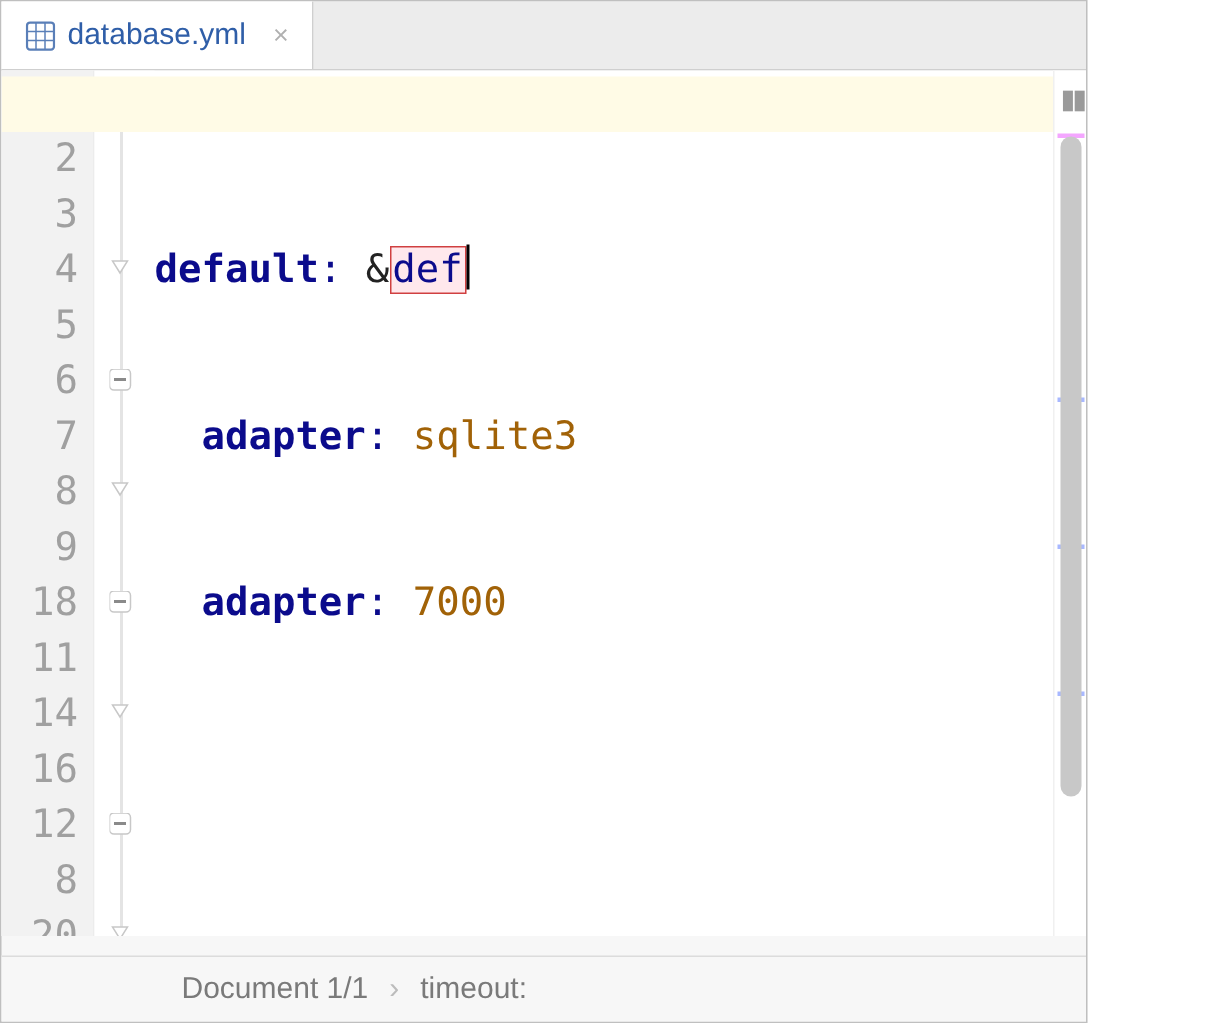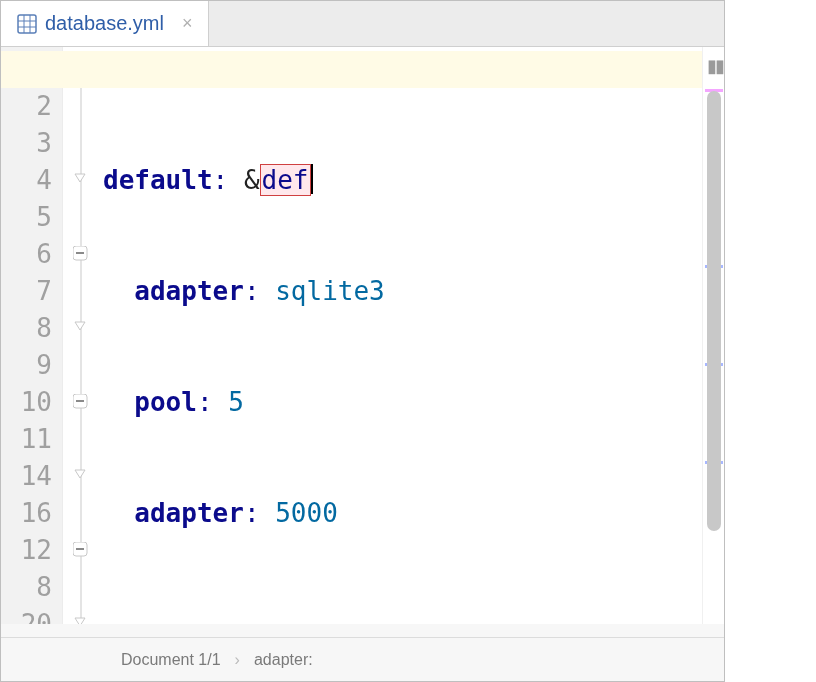--- a/index.html
+++ b/index.html
@@ -45,21 +45,21 @@
     white-space: pre; position: relative;
     font-family: Menlo, Consolas, monospace;
   }
   .current-line-bg {
     position: absolute; left: -102px; right: -22px; top: 4px; height: 37px;
     background: #fffbe6; z-index: 0;
   }
   .code-lines .line { position: relative; z-index: 1; height: 37px; }
   .k { color: #0b0b8c; font-weight: bold; }
   .c { color: #0b0b8c; }
-  .v { color: #0369a1; }
+  .v { color: #a16207; }
   .anchor-amp { color: #222222; }
   .anchor-name {
     color: #0b0b8c;
     border: 1px solid #d04040; background: #ffe8ec;
     padding: 0 1px;
   }
   .cursor {
     display: inline-block; width: 2px; height: 30px; background: #000;
     vertical-align: -5px; margin-left: 0px;
   }
@@ -80,21 +80,21 @@
   }
   .pink-mark {
     position: absolute; left: 2px; width: 18px; height: 3px; background: #f4a6ff;
   }
   .blue-mark {
     position: absolute; left: 2px; width: 18px; height: 3px; background: #a8b8ff;
   }
   .status-bar {
     height: 44px; background: #f7f7f7; border-top: 1px solid #dcdcdc;
     display: flex; align-items: center; padding-left: 120px; gap: 14px;
-    font-family: "Helvetica Neue", Arial, sans-serif; font-size: 16px; color: #7a7a7a; margin-top: 13px;
+    font-family: "Helvetica Neue", Arial, sans-serif; font-size: 20px; color: #7a7a7a; margin-top: 13px;
   }
   .status-sep { color: #bcbcbc; }
 </style>
 </head>
 <body>
 
 <div class="editor-root">
   <div class="tab-bar">
     <div class="tab">
       <span class="file-icon">
@@ -115,21 +115,21 @@
     <div class="gutter">
       <div>1</div>
       <div>2</div>
       <div>3</div>
       <div>4</div>
       <div>5</div>
       <div>6</div>
       <div>7</div>
       <div>8</div>
       <div>9</div>
-      <div>10</div>
+      <div>18</div>
       <div>11</div>
       <div>14</div>
       <div>16</div>
       <div>12</div>
       <div>8</div>
       <div>20</div>
     </div>
 
     <div class="fold-strip">
 
@@ -178,22 +178,21 @@
         <svg width="16" height="16">
             <polygon points="2,2 12,2 7,10" fill="#fff" stroke="#c8c8c8"></polygon>
           </svg>
       </div>
     </div>
 
     <div class="code-lines">
       <div class="current-line-bg"></div>
       <div class="line"><span class="k">default</span><span class="c">:</span> <span class="anchor-amp">&amp;</span><span class="anchor-name">def</span><span class="cursor"></span></div>
       <div class="line">  <span class="k">adapter</span><span class="c">:</span> <span class="v">sqlite3</span></div>
-      <div class="line">  <span class="k">pool</span><span class="c">:</span> <span class="v">5</span></div>
-      <div class="line">  <span class="k">adapter</span><span class="c">:</span> <span class="v">5000</span></div>
+      <div class="line">  <span class="k">adapter</span><span class="c">:</span> <span class="v">7000</span></div>
       <div class="line"></div>
       
       
       
       
       
       
       
       
       
@@ -209,15 +208,15 @@
       <div class="blue-mark" style="top:414px"></div>
       <div class="scrollbar-track">
         <div class="scrollbar-thumb"></div>
       </div>
     </div>
   </div>
 
   <div class="status-bar">
     <span>Document 1/1</span>
     <span class="status-sep">›</span>
-    <span>adapter:</span>
+    <span>timeout:</span>
   </div>
 </div>
 
 </body></html>

